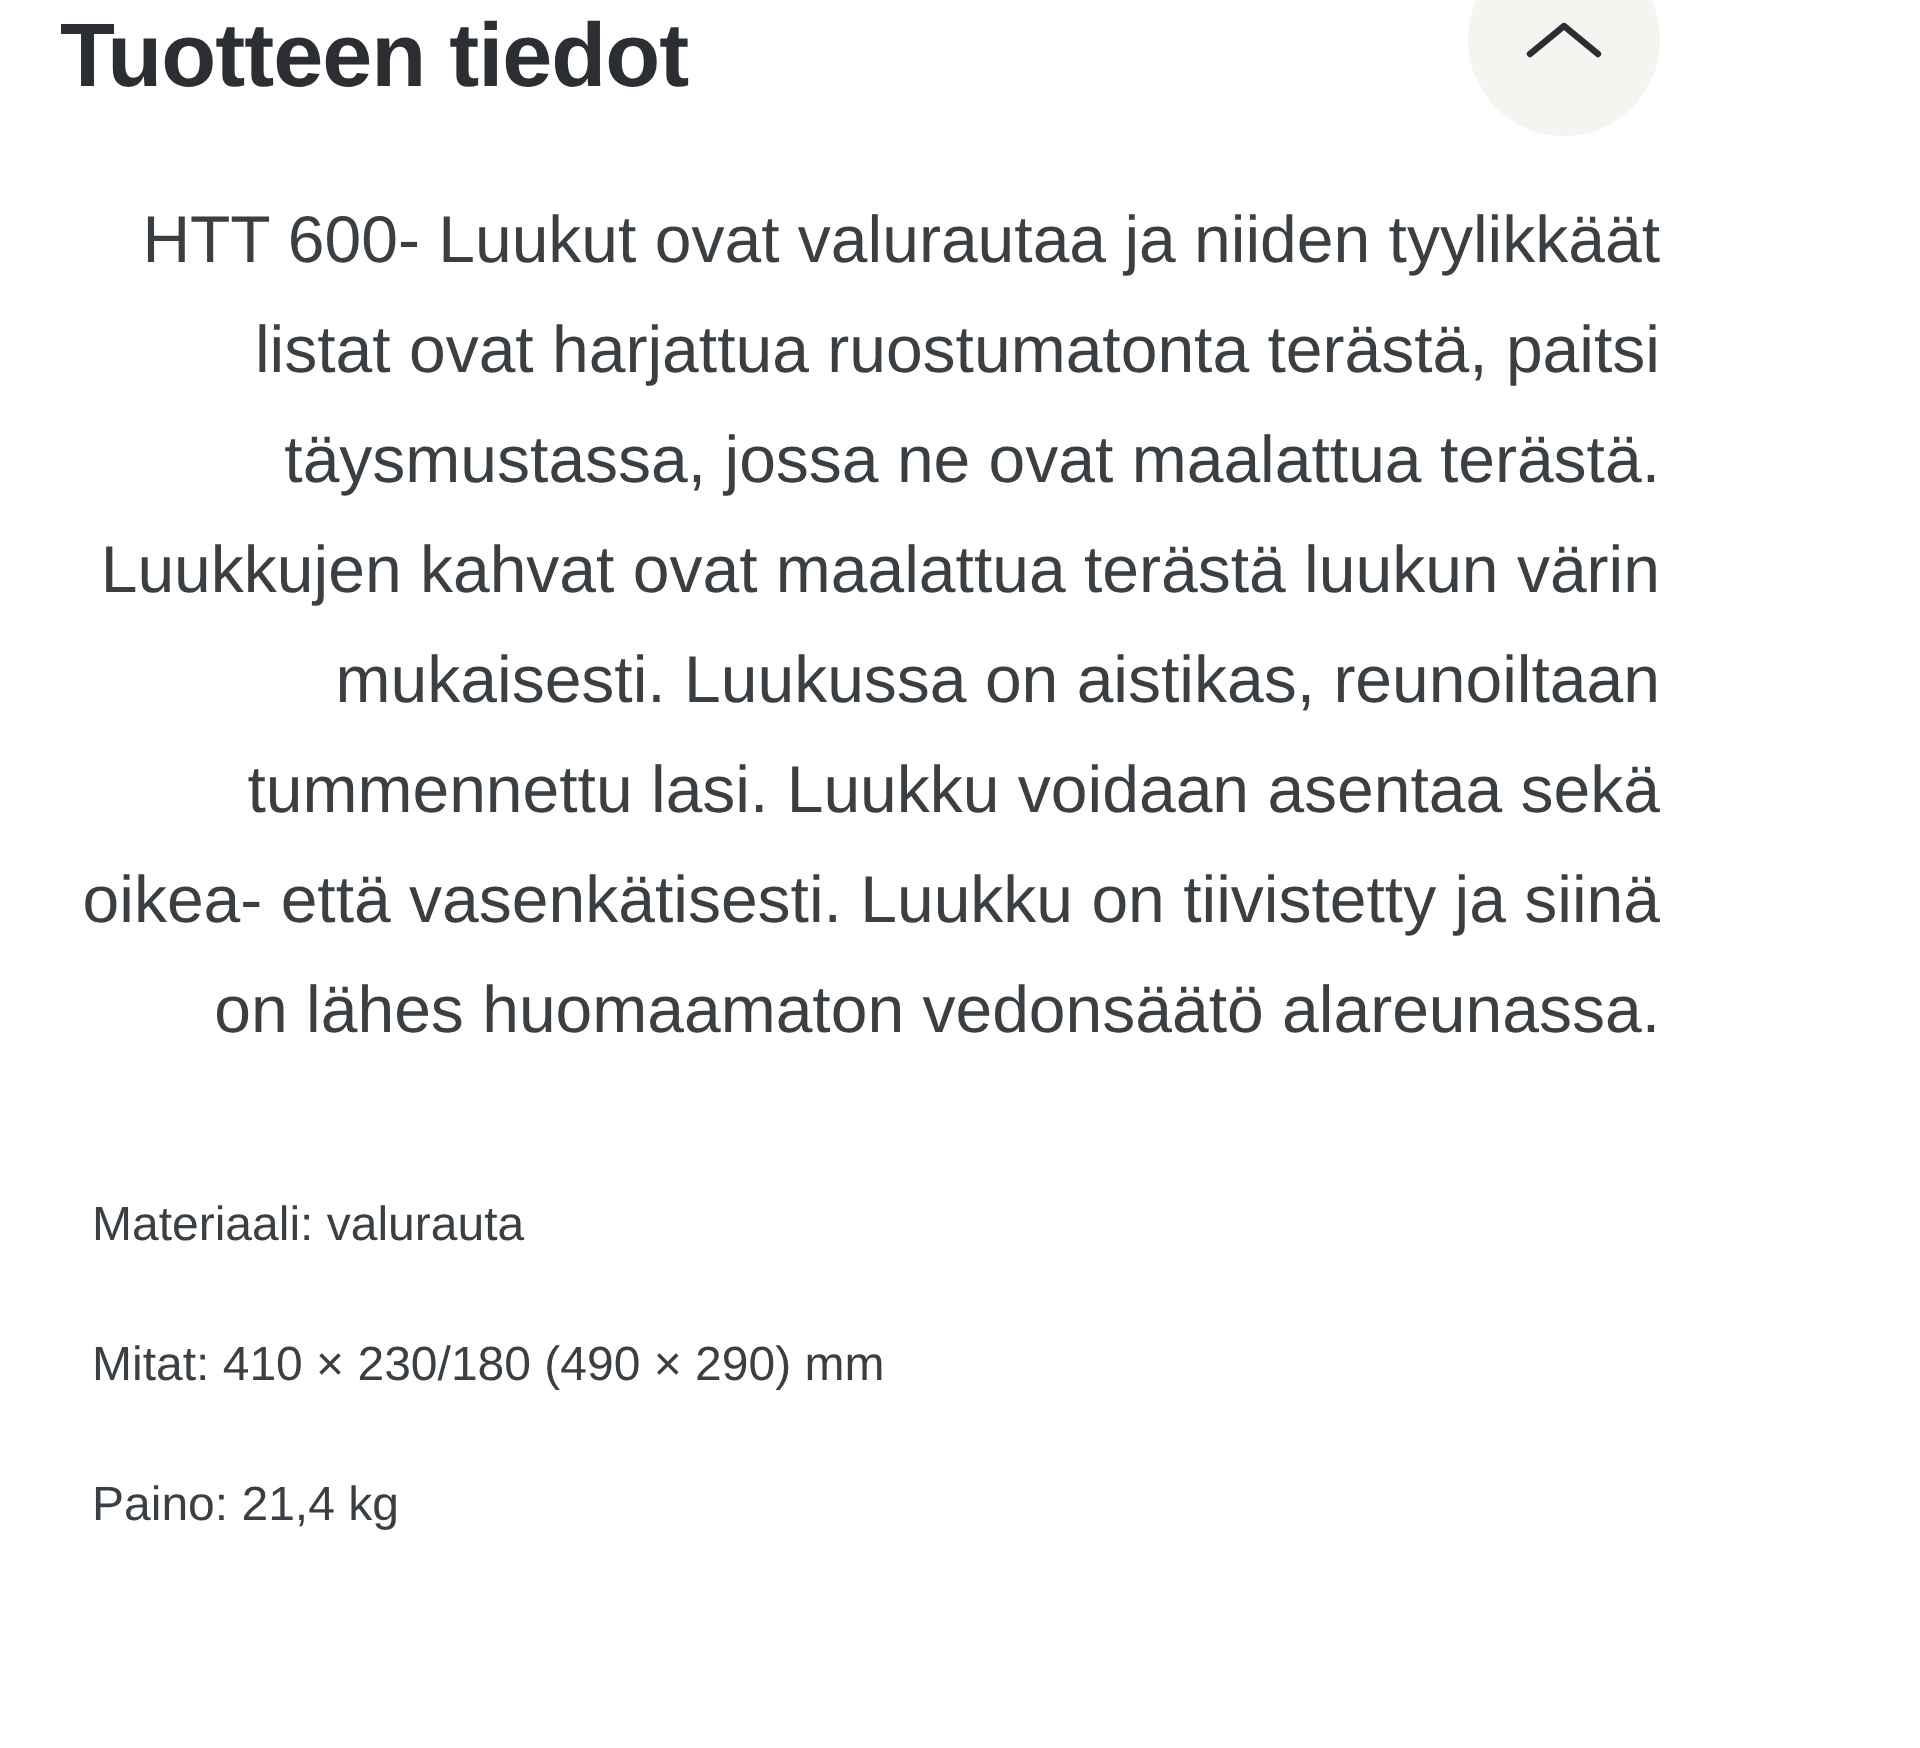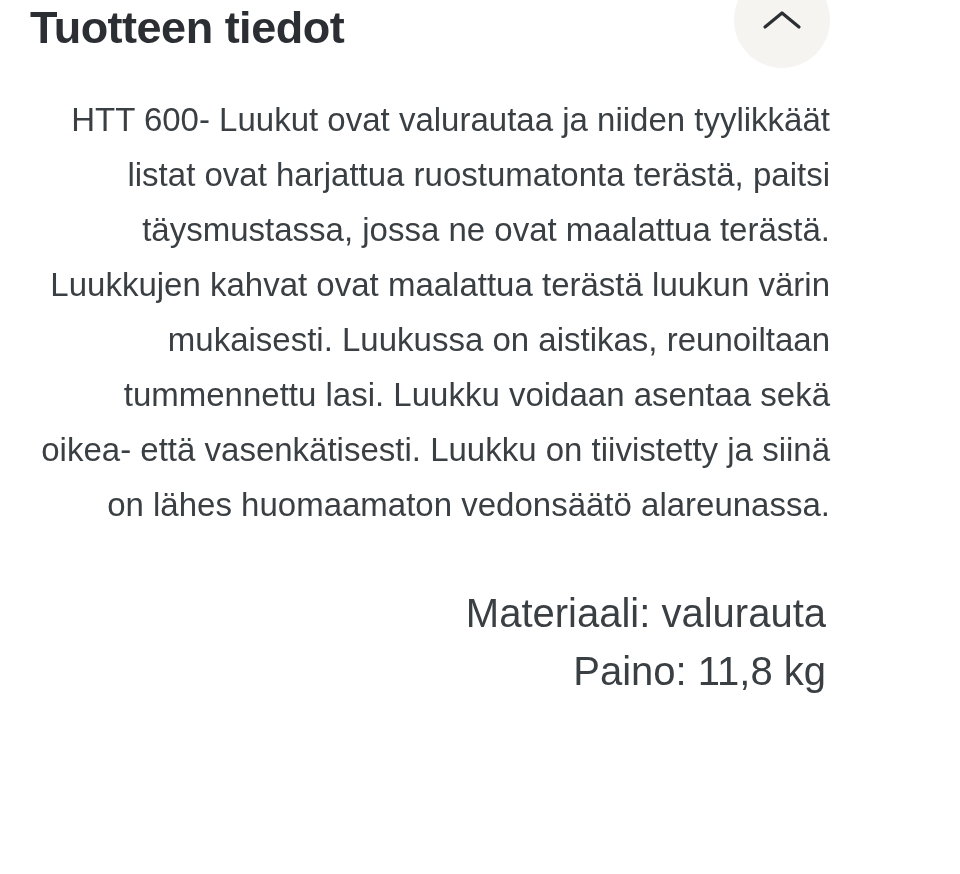--- a/index.html
+++ b/index.html
@@ -62,25 +62,24 @@
     line-height: 55px;
     color: #3a3f43;
     letter-spacing: 0px;
     max-width: 910px;
     text-align: right;
   }
   .spec-block {
     margin-top: 54px;
   }
   .spec-line {
-    margin: 4px;
-    font-size: 40px;
+    margin: 16px;
+    font-size: 24px;
     line-height: 54px;
     color: #3a3f43;
-    text-align: right;
   }
 </style>
 </head>
 <body>
 
 <div class="page">
 
   <div class="section-header">
     <h1 class="section-title">Tuotteen tiedot</h1>
     <button class="collapse-button">
@@ -89,16 +88,17 @@
           <path d="M3 19 L20 5 L37 19" fill="none" stroke="#2b2f33" stroke-width="3.2" stroke-linecap="round" stroke-linejoin="round"></path>
         </svg>
       </span>
     </button>
   </div>
 
   <p class="body-text">HTT 600- Luukut ovat valurautaa ja niiden tyylikkäät listat ovat harjattua ruostumatonta terästä, paitsi täysmustassa, jossa ne ovat maalattua terästä. Luukkujen kahvat ovat maalattua terästä luukun värin mukaisesti. Luukussa on aistikas, reunoiltaan tummennettu lasi. Luukku voidaan asentaa sekä oikea- että vasenkätisesti. Luukku on tiivistetty ja siinä on lähes huomaamaton vedonsäätö alareunassa.</p>
 
   <div class="spec-block">
     <p class="spec-line">Materiaali: valurauta</p>
-    <p class="spec-line">Paino: 11,8 kg</p>
+    <p class="spec-line">Mitat: 410 × 230/180 (490 × 290) mm</p>
+    <p class="spec-line">Paino: 21,4 kg</p>
   </div>
 
 </div>
 
 </body></html>

